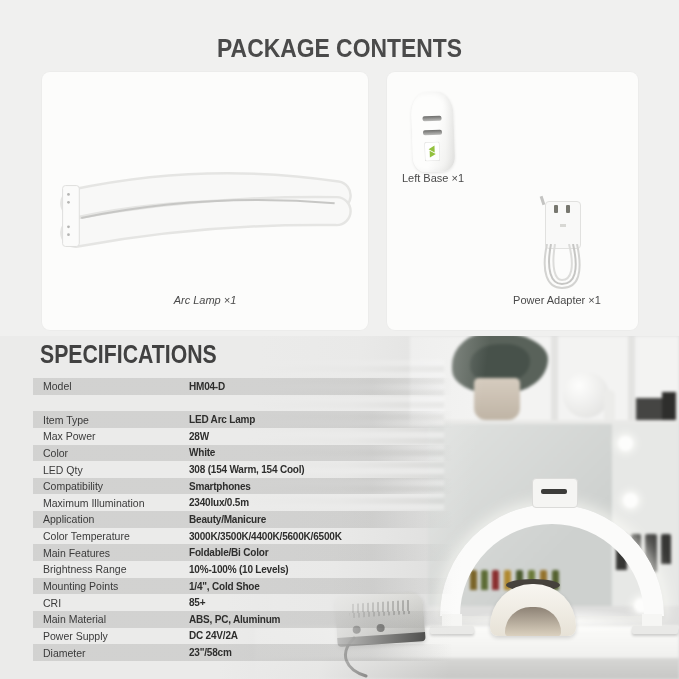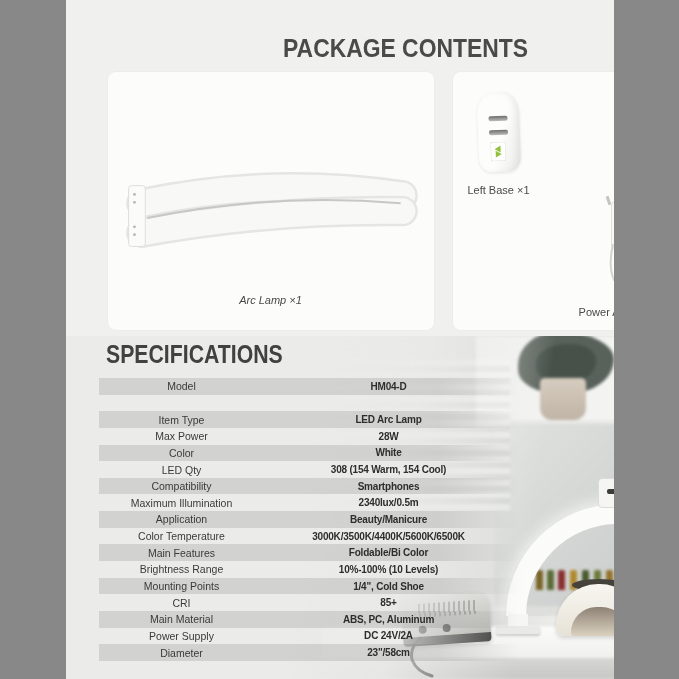--- a/index.html
+++ b/index.html
@@ -1,31 +1,31 @@
 <!DOCTYPE html>
 <html><head>
 <meta charset="utf-8">
 <style>
   html,body{margin:0;padding:0;}
   body{font-family:"Liberation Sans",sans-serif;background:#888;}
-  #stage{position:relative;width:548px;height:679px;background:#f0f0ef;overflow:hidden;margin:0 auto;}
+  #stage{position:relative;width:679px;height:679px;background:#f0f0ef;overflow:hidden;margin:0 auto;}
   
   #top{position:absolute;left:0;top:0;width:679px;height:336px;background:#f0f0ef;}
   .main-title{position:absolute;left:0;top:33px;width:679px;text-align:center;
     font-size:26px;font-weight:bold;color:#4a4a4a;transform:scaleX(.88);letter-spacing:0px;}
   .card{position:absolute;background:#fcfcfb;border-radius:8px;box-shadow:0 0 0 1px rgba(0,0,0,0.015);}
   #card-lamp{left:42px;top:72px;width:326px;height:258px;}
   #card-parts{left:387px;top:72px;width:251px;height:258px;}
   .item-label{position:absolute;width:100%;text-align:center;font-size:11px;color:#4a4a4a;}
   #lamp-svg{position:absolute;left:15px;top:90px;}
   #lamp-label{top:222px;font-style:italic;}
   
   .cell{position:absolute;width:100px;text-align:center;}
   .cell .img{position:relative;margin:0 auto;}
-  .cell .item-label{position:static;display:block;margin-top:12px;}
+  .cell .item-label{position:static;display:block;margin-top:0;}
   #cell-a{left:-4px;top:20px;} #cell-b{left:118px;top:20px;}
   #cell-c{left:-2px;top:126px;} #cell-d{left:120px;top:124px;}
   
   .base-piece{width:42px;height:80px;margin:0 auto;background:linear-gradient(105deg,#fdfdfc 55%,#eaeae8);
     border-radius:16px 16px 13px 13px / 22px 22px 15px 15px;box-shadow:0 1px 3px rgba(0,0,0,.10),inset -4px 0 6px rgba(0,0,0,.05);position:relative;}
   .base-piece.left{transform:rotate(-2deg);} .base-piece.right{transform:rotate(1.5deg);}
   .slot{position:absolute;left:11px;width:19px;height:5px;border-radius:2px;background:linear-gradient(#6e6e6c,#bcbcba);}
   .slot.s1{top:24px;} .slot.s2{top:38px;}
   .sticker{position:absolute;left:12px;top:50px;}
   
@@ -89,21 +89,21 @@
     background:linear-gradient(180deg,#d8d8d4,#a7a7a3);box-shadow:0 2px 4px rgba(0,0,0,.2);}
   .drill .vents{position:absolute;left:14px;top:8px;width:62px;height:14px;
     background:repeating-linear-gradient(90deg,transparent 0 3px,#8b8b87 3px 5px);border-radius:3px;}
   .drill .hole{position:absolute;top:30px;width:8px;height:8px;border-radius:50%;background:#1f1f1d;}
   .drill .strip{position:absolute;left:0;bottom:0;width:100%;height:9px;background:#2c2c2a;border-radius:0 0 4px 4px;}
   .blinds{left:244px;top:24px;width:200px;height:150px;opacity:.45;
     background:repeating-linear-gradient(180deg,rgba(255,255,255,.8) 0 6px,rgba(185,185,183,.45) 6px 12px);}
   
   .spec-title{position:absolute;left:40px;top:4px;font-size:25px;font-weight:bold;color:#414141;
     transform:scaleX(.85);transform-origin:left center;}
-  #spec-table{position:absolute;left:33px;top:42px;width:424px;text-align:center;}
+  #spec-table{position:absolute;left:33px;top:42px;width:424px;}
   .spec-row{height:16.65px;display:flex;align-items:center;}
   .spec-row:nth-child(odd){background:linear-gradient(90deg,rgba(96,96,94,.18) 0%,rgba(96,96,94,.18) 80%,rgba(96,96,94,0) 99%);}
   .spec-label{width:146px;padding-left:10px;font-size:10.5px;color:#3a3a3a;white-space:nowrap;}
   .spec-value{flex:1;font-size:10px;font-weight:bold;color:#2e2e2d;letter-spacing:-0.2px;white-space:nowrap;}
 </style>
 </head>
 <body>
 
 <div id="stage">
 

